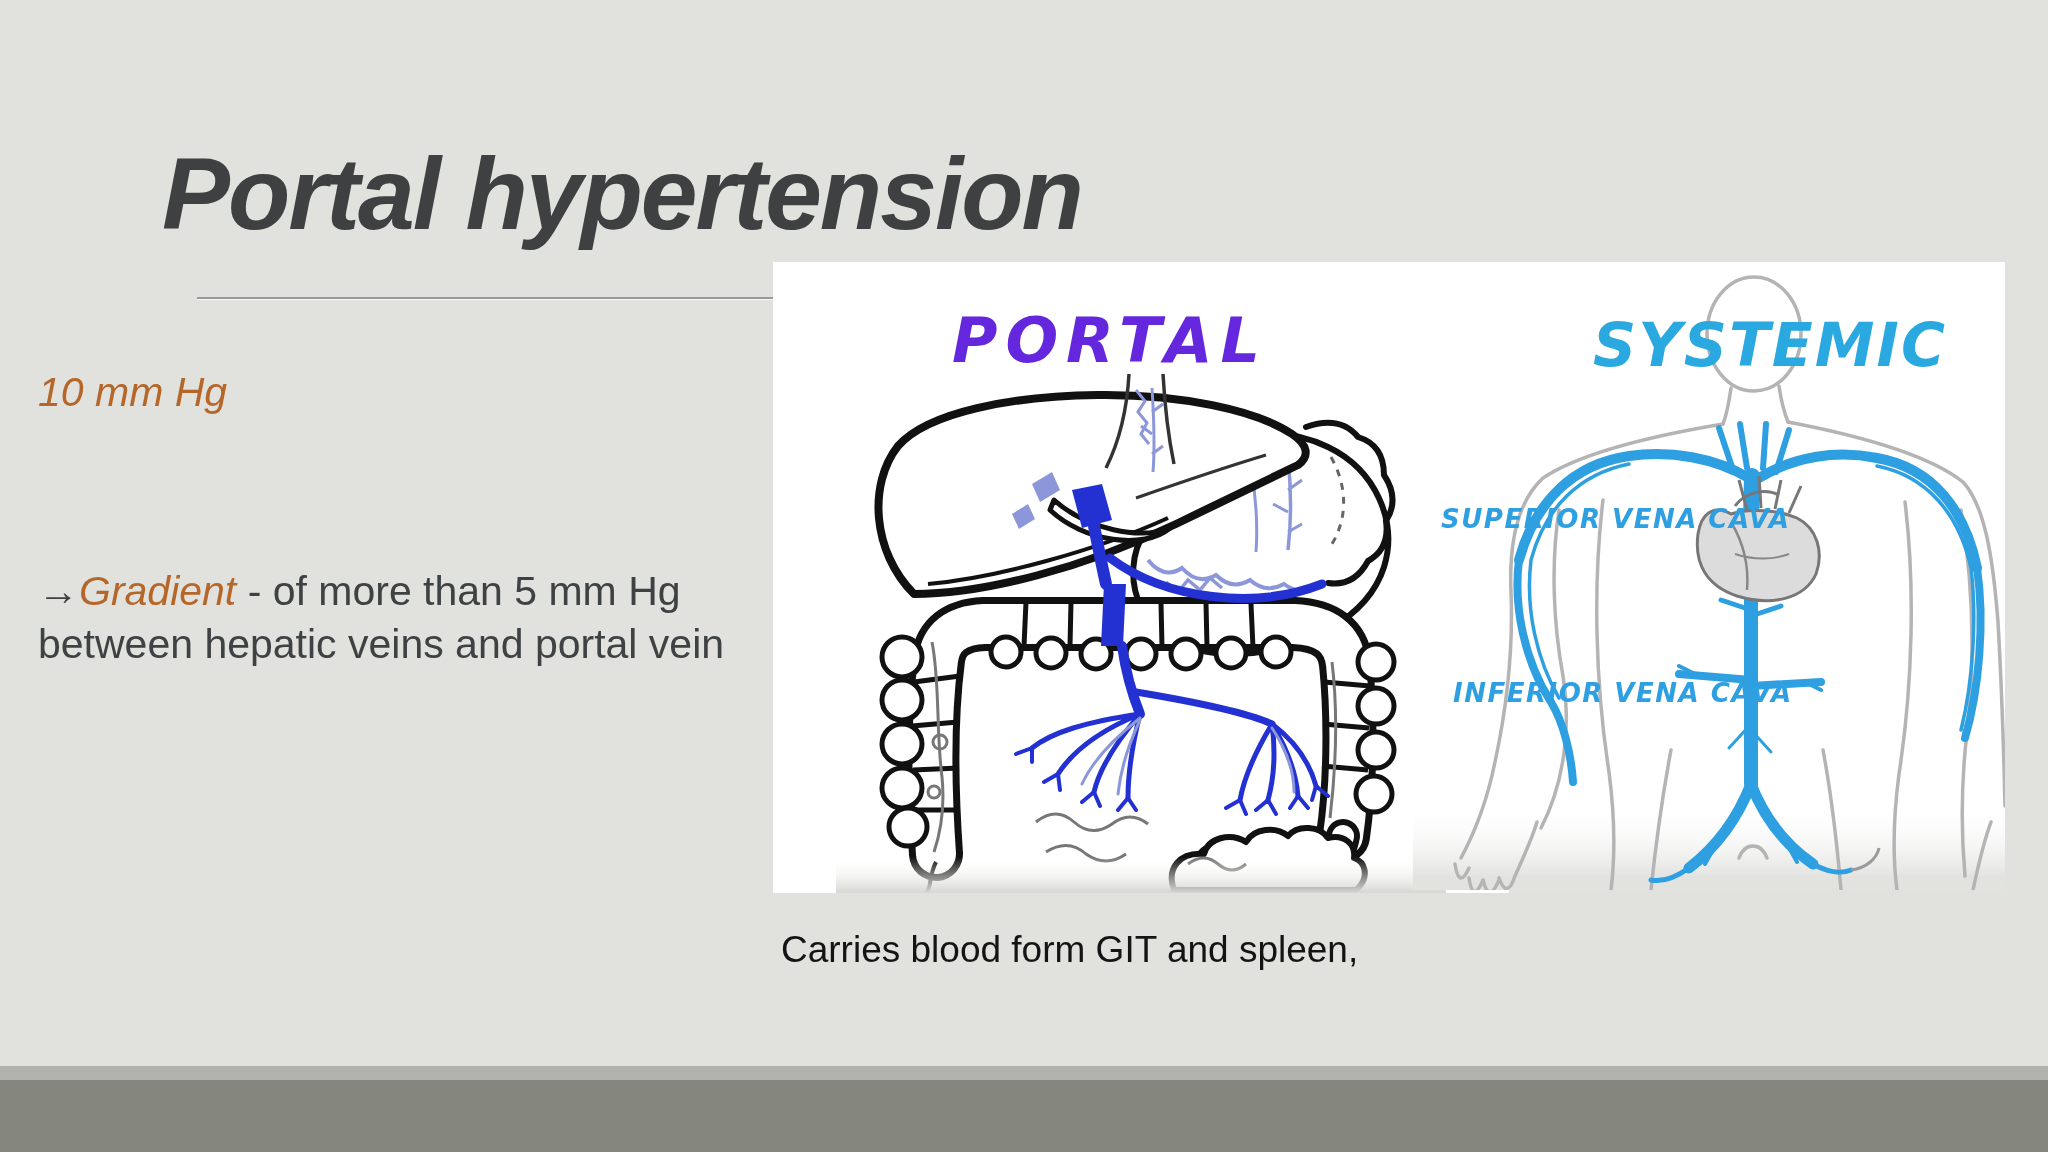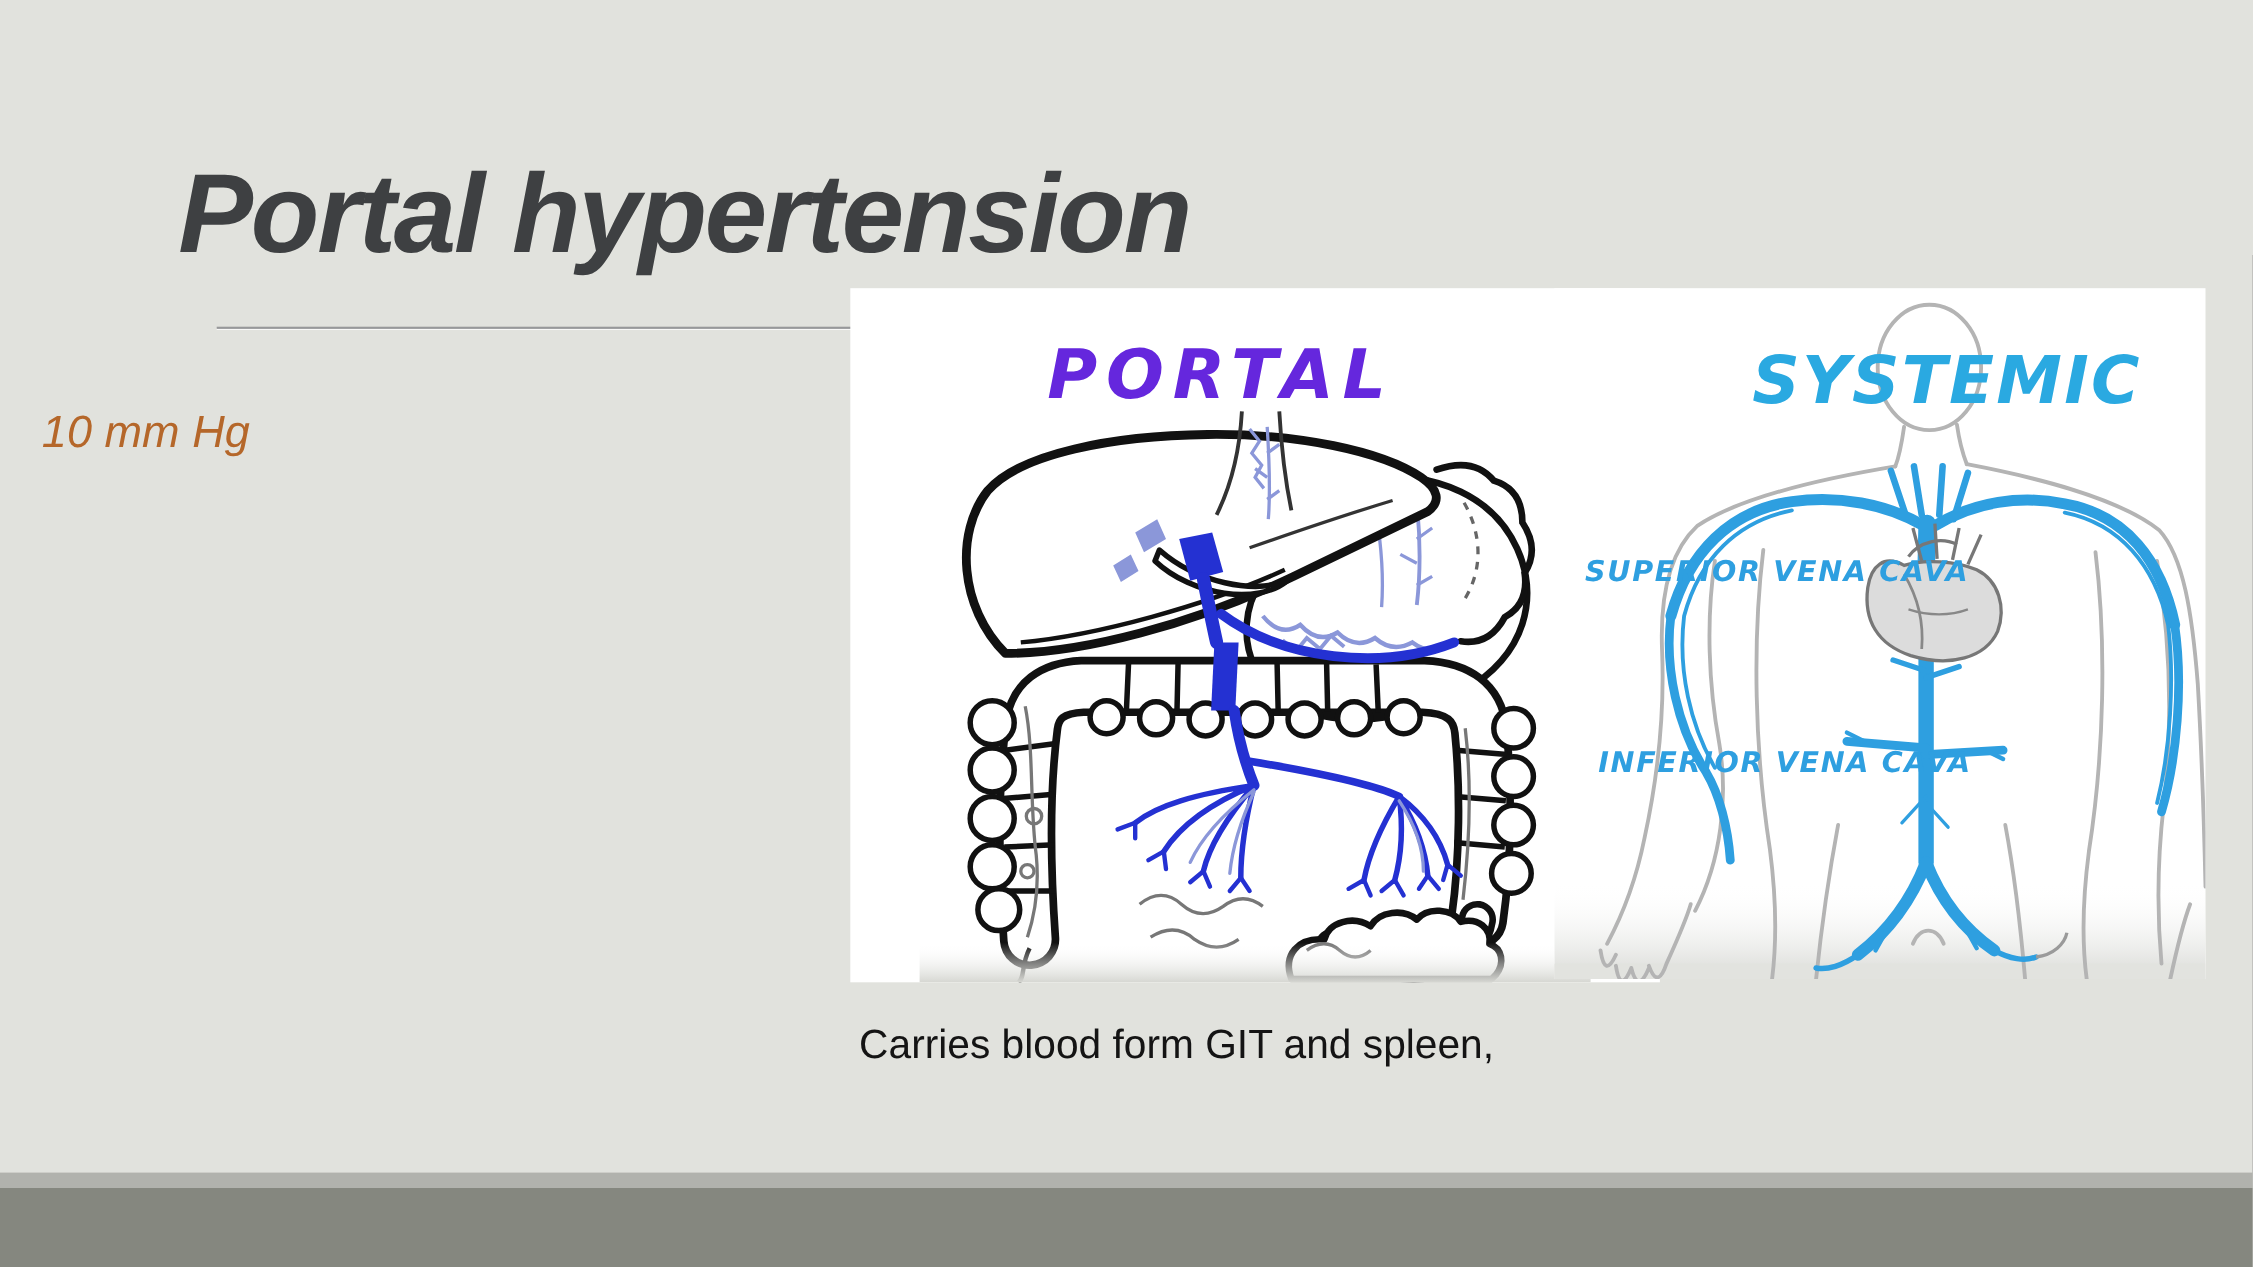--- a/index.html
+++ b/index.html
@@ -49,20 +49,24 @@
 <body>
 
 <div class="slide">
 
   <h1 class="slide-title">Portal hypertension</h1>
 
   <div class="divider"></div>
 
   <div class="bullet" id="bullet-1">
       <div class="line"><span class="accent">10 mm Hg</span></div>
+    </div>
+  <div class="bullet" id="bullet-2">
+      <div class="line"><span class="arrow">→</span><span class="accent">Gradient</span><span> - of more than 5 mm Hg</span></div>
+      <div class="line"><span>between hepatic veins and portal vein</span></div>
     </div>
 
   <figure class="figure" id="portal-figure" style="margin:0;">
     <svg viewBox="0 0 610 631">
       <defs>
         <linearGradient id="pg" x1="0" y1="0" x2="0" y2="1">
           <stop offset="0" stop-color="#ffffff" stop-opacity="0"></stop>
           <stop offset="1" stop-color="#d6d7d2"></stop>
         </linearGradient>
       </defs>

